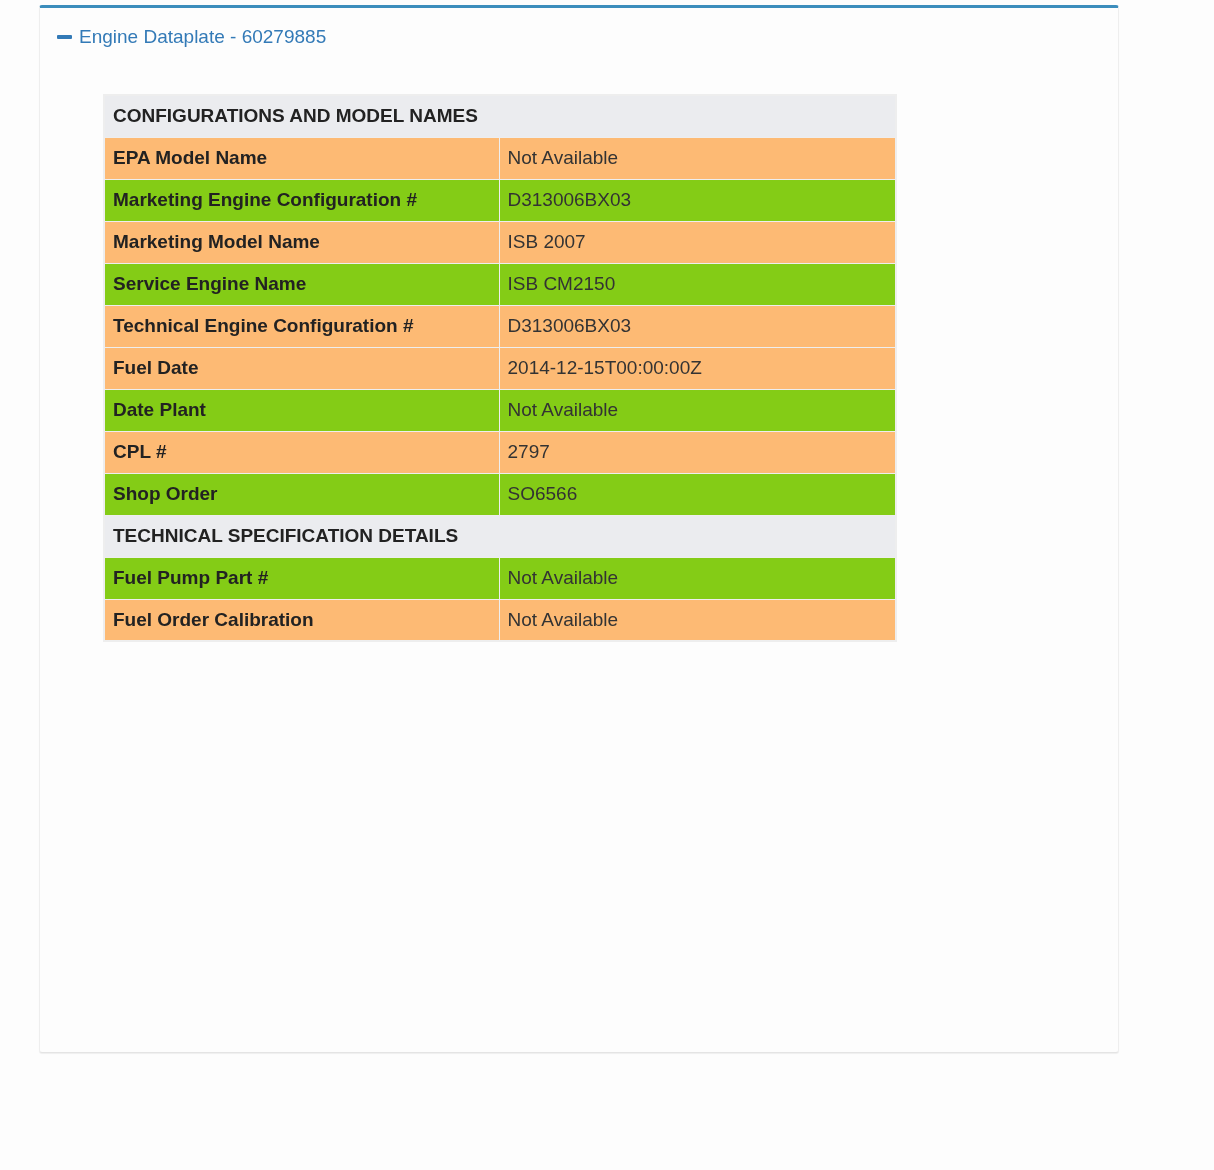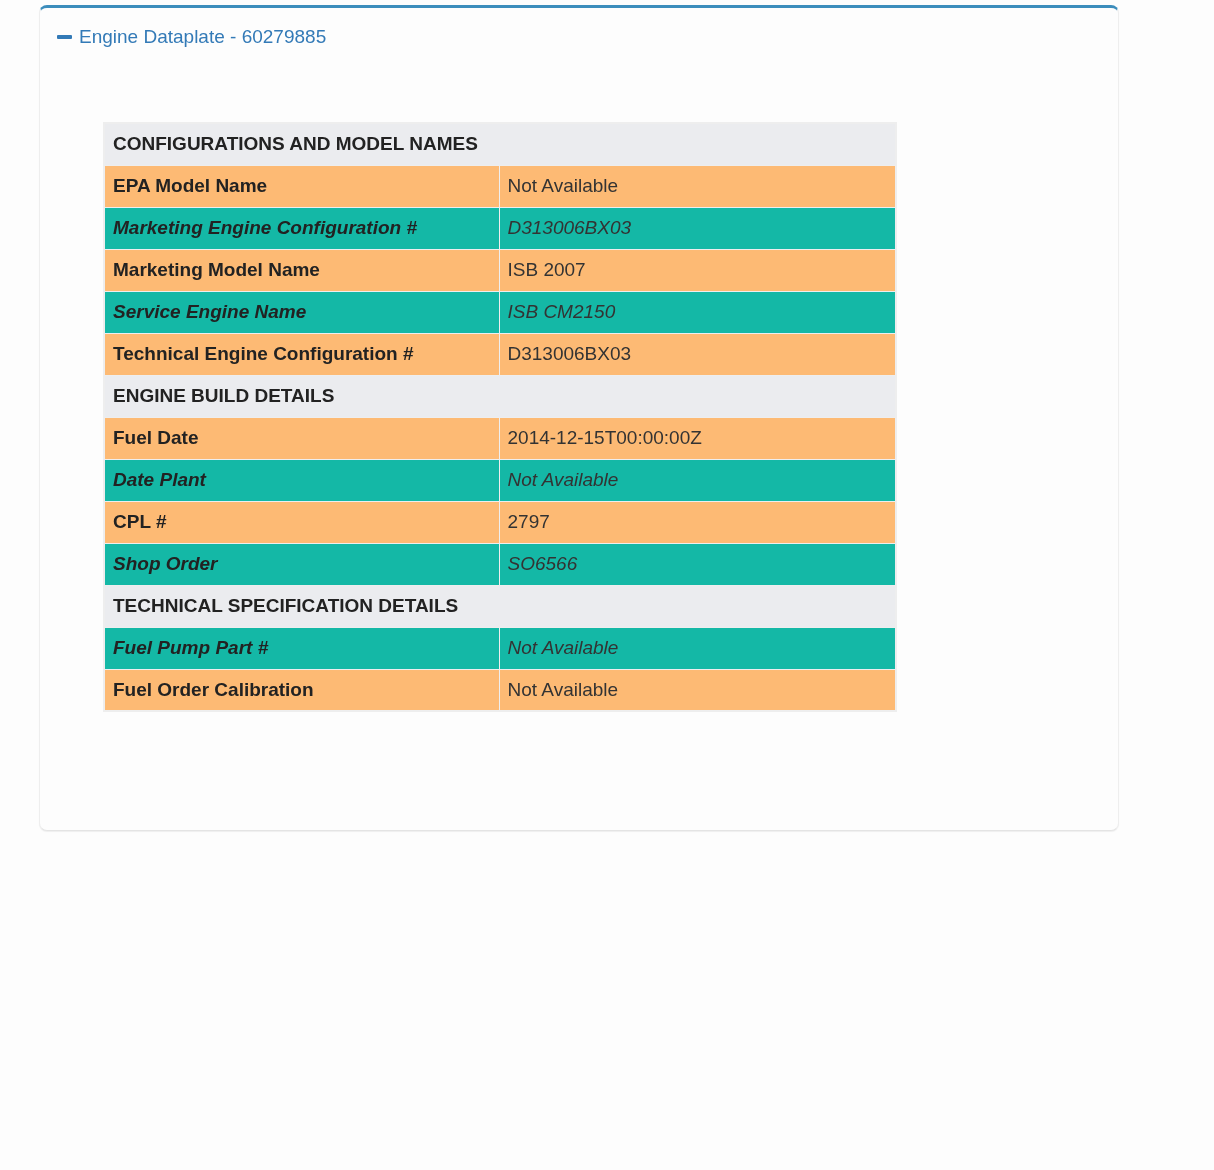--- a/index.html
+++ b/index.html
@@ -1,29 +1,29 @@
 <!DOCTYPE html>
 <html><head>
 <meta charset="utf-8">
 <style>
   html, body { margin:0; padding:0; background:#fdfdfd; }
   body { width:1214px; height:1170px; font-family:"Liberation Sans", sans-serif; position:relative; }
-  .panel { position:absolute; left:39px; top:5px; width:1080px; height:826px; background:#fdfdfd;
+  .panel { position:absolute; left:39px; top:5px; width:1080px; height:1048px; background:#fdfdfd;
     border-top:3px solid #3c8dbc; border-left:1px solid #eeeeee; border-right:1px solid #eeeeee; border-bottom:1px solid #e4e4e4;
-    border-radius:8px; box-shadow:0 1px 1px rgba(0,0,0,0.06); box-sizing:border-box; }
+    border-radius:3px; box-shadow:0 1px 1px rgba(0,0,0,0.06); box-sizing:border-box; }
   .header { position:absolute; left:17px; top:18px; display:flex; align-items:center; cursor:pointer; }
   .minus { width:15px; height:4px; background:#337ab7; border-radius:1px; margin-right:7px; }
   .title { color:#337ab7; font-size:19px; }
-  table { position:absolute; left:63px; top:114px; width:794px; border-collapse:collapse; border:2px solid #eeeeee; }
+  table { position:absolute; left:63px; top:86px; width:794px; border-collapse:collapse; border:2px solid #eeeeee; }
   td { height:42px; padding:0 8px; font-size:19px; color:#222; border-top:1px solid #eeeeee; box-sizing:border-box; }
   td.key { font-weight:bold; width:395px; border-right:1px solid #eeeeee; }
   td.val { color:#333; }
   tr.sec td { background:#ebecef; font-weight:bold; text-transform:none; }
   tr.odd td { background:#fdba74; }
-  tr.even td { background:#14b8a6;font-style:italic; }
+  tr.even td { background:#84cc16; }
 </style>
 </head>
 <body>
 
 <div class="panel">
   <div class="header">
     <span class="minus"></span>
     <span class="title">Engine Dataplate - 60279885</span>
   </div>
   <table>
@@ -45,23 +45,20 @@
         </tr>
       <tr class="even">
           <td class="key">Service Engine Name</td>
           <td class="val">ISB CM2150</td>
         </tr>
       <tr class="odd">
           <td class="key">Technical Engine Configuration #</td>
           <td class="val">D313006BX03</td>
         </tr>
 
-      <tr class="sec">
-          <td colspan="2">ENGINE BUILD DETAILS</td>
-        </tr>
       <tr class="odd">
           <td class="key">Fuel Date</td>
           <td class="val">2014-12-15T00:00:00Z</td>
         </tr>
       <tr class="even">
           <td class="key">Date Plant</td>
           <td class="val">Not Available</td>
         </tr>
       <tr class="odd">
           <td class="key">CPL #</td>

